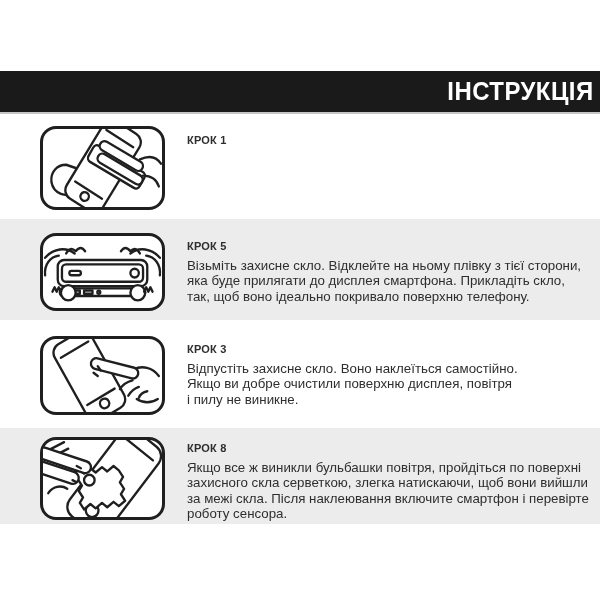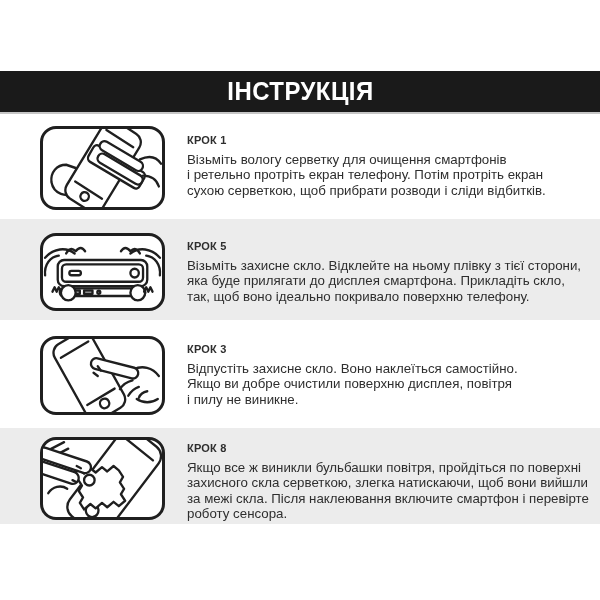--- a/index.html
+++ b/index.html
@@ -9,21 +9,21 @@
     font-family:"Liberation Sans", sans-serif;
     color:#2e2e2e;
   }
   .sheet{position:absolute;inset:0;}
   .band{position:absolute;left:0;width:600px;background:#ececec;}
   .band.b2{top:219px;height:101px;}
   .band.b4{top:428px;height:96px;}
   .title-bar{
     position:absolute;left:0;top:71px;width:600px;height:41px;
     background:#1a1a1a;border-bottom:2px solid #c6c6c6;
-    display:flex;align-items:center;justify-content:center;
+    display:flex;align-items:center;justify-content:flex-end;
   }
   .title-bar .title-text{
     color:#ffffff;font-weight:bold;font-size:26px;letter-spacing:.5px;
     transform:scaleX(.92);white-space:nowrap;
   }
   .illus{
     position:absolute;left:40px;width:119px;
     border:3px solid #1f1f1f;border-radius:16px;background:#ffffff;
   }
   .illus svg{display:block;width:100%;height:100%;}
@@ -70,23 +70,20 @@
           <rect class="fillw" x="44" y="19" width="46" height="9" rx="4.5"></rect>
           <rect class="fillw" x="48" y="30" width="48" height="9" rx="4.5"></rect>
         </g>
         <path d="M92 28 C 101 24 108 26 112 32"></path>
         <path d="M95 43 C 103 43 108 47 110 53"></path>
       </g>
     </svg>
   </div>
   <div class="step-text t1">
     <div class="step-heading">КРОК 1</div>
-    <div class="step-body">Візьміть вологу серветку для очищення смартфонів
-і ретельно протріть екран телефону. Потім протріть екран
-сухою серветкою, щоб прибрати розводи і сліди відбитків.</div>
   </div>
 
   <div class="illus i2">
     <svg viewBox="0 0 113 66" preserveAspectRatio="none">
       <g class="line">
         <path d="M2 20 C 10 11 22 10 30 16"></path>
         <path d="M2 36 C 1 26 7 19 15 18"></path>
         <path d="M111 20 C 103 11 91 10 83 16"></path>
         <path d="M111 36 C 112 26 106 19 98 18"></path>
         <path d="M22 16 q4 -7 9 -2 q5 -6 9 0"></path>

